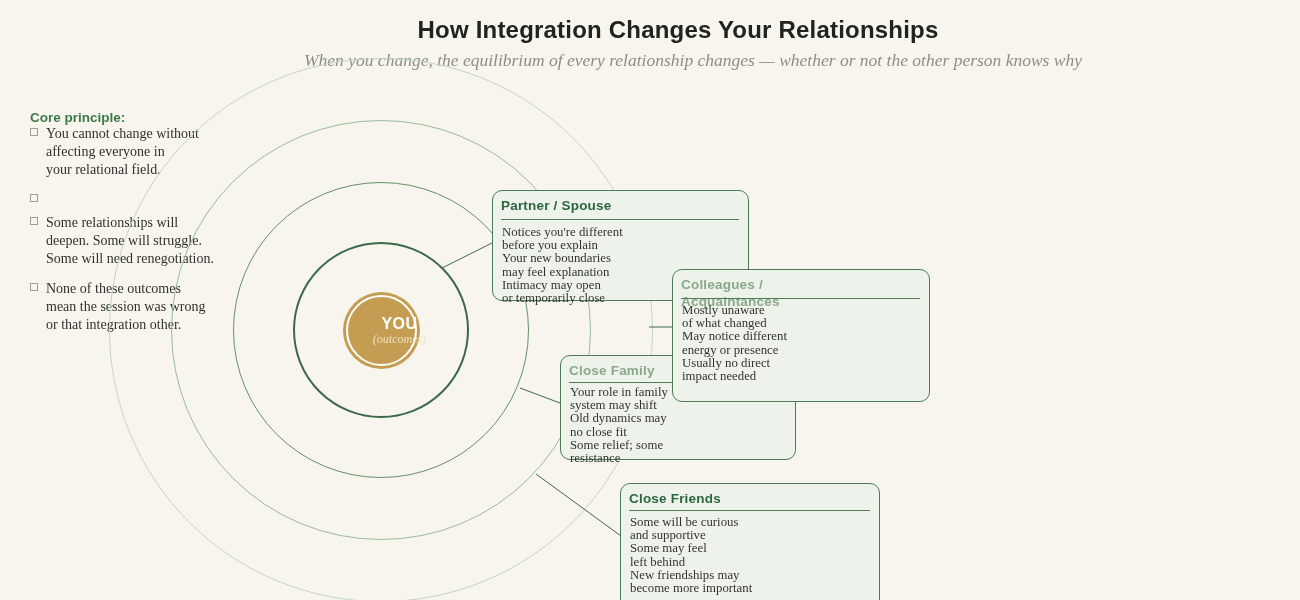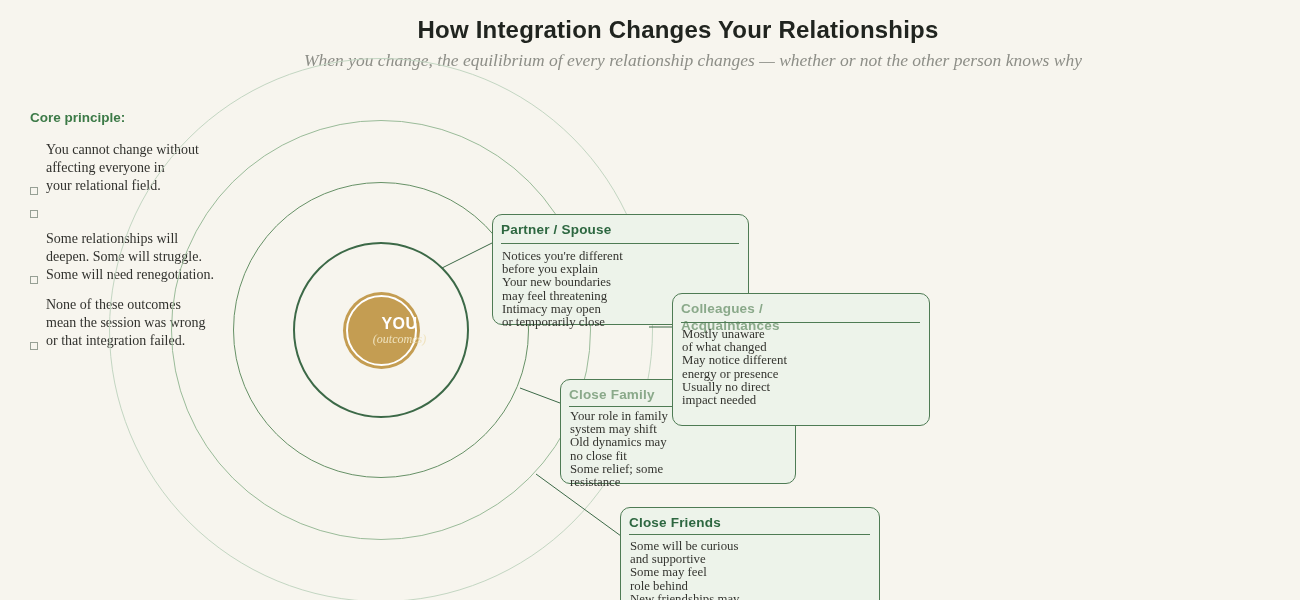--- a/index.html
+++ b/index.html
@@ -36,25 +36,25 @@
 
   
   .principles {
     position: absolute;
     left: 30px; top: 110px;
     width: 280px;
   }
   .principles-heading {
     font-size: 13.5px; font-weight: bold;
     color: #3c7a47;
-    margin-bottom: 16px;
+    margin-bottom: 0;
   }
   .bullet-row {
     display: flex;
-    align-items: flex-end;
+    align-items: flex-start;
     margin-bottom: 12px;
   }
   .bullet-marker {
     flex: 0 0 auto;
     width: 6px; height: 6px;
     border: 1px solid #97a095;
     margin: 3px 8px 0 0;
     background: transparent;
   }
   .bullet-text {
@@ -116,21 +116,20 @@
     width: 1300px; height: 600px;
   }
 
   
   .card {
     position: absolute;
     box-sizing: border-box;
     background: #edf3ea;
     border: 1.5px solid #4e7b54;
     border-radius: 10px;
-    margin-top: 24px;
   }
   .card-title {
     position: absolute;
     left: 8px; top: 6px;
     font-size: 13.5px; font-weight: bold;
     line-height: 17px;
     white-space: pre-line;
     letter-spacing: 0.2px;
   }
   .card-title.dark { color: #2d6740; }
@@ -176,21 +175,21 @@
     <div class="bullet-row">
       <span class="bullet-marker"></span>
       <div class="bullet-text">Some relationships will
 deepen. Some will struggle.
 Some will need renegotiation.</div>
     </div>
     <div class="bullet-row">
       <span class="bullet-marker"></span>
       <div class="bullet-text">None of these outcomes
 mean the session was wrong
-or that integration failed.</div>
+or that integration other.</div>
     </div>
   </div>
 
   <div class="ring ring-pale"></div>
   <div class="ring ring-light"></div>
   <div class="ring ring-medium"></div>
   <div class="ring ring-dark"></div>
 
   <svg class="connectors" viewBox="0 0 1300 600" xmlns="http://www.w3.org/2000/svg">
     <line x1="442" y1="268" x2="492" y2="243" stroke="#3c6947" stroke-width="1"></line>
@@ -205,21 +204,21 @@
       <div class="you-sublabel">(outcomes)</div>
     </div>
   </div>
 
   <div class="card" id="card-partner">
     <div class="card-title dark">Partner / Spouse</div>
     <div class="card-divider" style="top:28px"></div>
     <div class="card-body" style="top:35px">Notices you're different
 before you explain
 Your new boundaries
-may feel threatening
+may feel explanation
 Intimacy may open
 or temporarily close</div>
   </div>
 
   <div class="card" id="card-family">
     <div class="card-title sage">Close Family</div>
     <div class="card-divider" style="top:26px"></div>
     <div class="card-body" style="top:30px">Your role in family
 system may shift
 Old dynamics may
@@ -239,18 +238,18 @@
 Usually no direct
 impact needed</div>
   </div>
 
   <div class="card" id="card-friends">
     <div class="card-title dark">Close Friends</div>
     <div class="card-divider" style="top:26px"></div>
     <div class="card-body" style="top:32px">Some will be curious
 and supportive
 Some may feel
-role behind
+left behind
 New friendships may
 become more important</div>
   </div>
 
 </div>
 
 </body></html>

